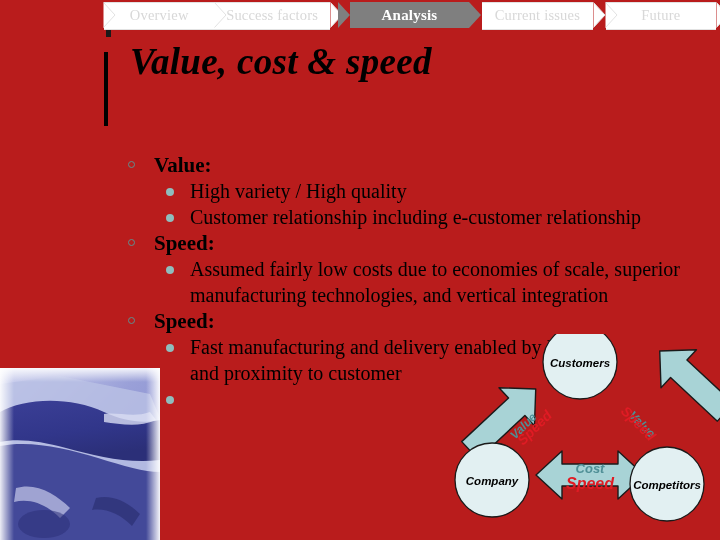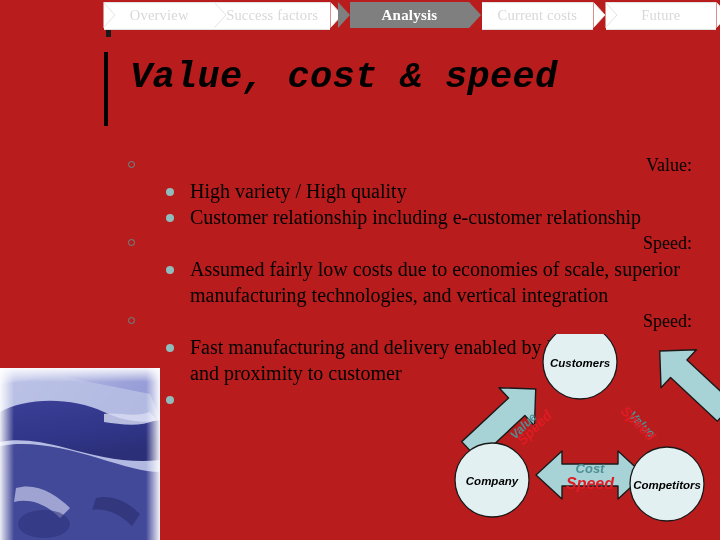--- a/index.html
+++ b/index.html
@@ -140,46 +140,45 @@
     position: absolute;
     left: 104px;
     top: 52px;
     width: 4px;
     height: 74px;
     background: #000000;
   }
   #title {
     position: absolute;
     left: 130px;
-    top: 56px;
-    font-family: Liberation Mono, monospace;
+    top: 40px;
+    font-family: Liberation Serif, serif;
     font-style: italic;
     font-weight: bold;
     font-size: 37px;
     color: #000000;
     white-space: nowrap;
     letter-spacing: 0.3px;
   }
 
   
   #content {
     position: absolute;
     left: 126px;
     top: 152px;
     width: 566px;
   }
   .lvl1 {
     position: relative;
     padding-left: 28px;
-    font-size: 18px;
-    font-weight: normal;
+    font-size: 21px;
+    font-weight: bold;
     color: #000000;
     line-height: 26px;
     margin-bottom: 0;
-    text-align: right;
   }
   .lvl1 > .bullet1 {
     position: absolute;
     left: 2px;
     top: 9px;
     width: 7px;
     height: 7px;
     border: 1.6px solid #5f8f8f;
     border-radius: 50%;
     box-sizing: border-box;
@@ -295,21 +294,21 @@
         <path d="M0 0 L12 13 L0 26 Z" fill="#7f7f7f"></path>
       </svg>
       <span class="tab-label">Analysis</span>
     </div>
 
     <div class="tab inactive" style="width:112px;margin-left:13px;">
       <span class="chev-body"></span>
       <svg class="chev-right" viewBox="0 0 13 26">
         <path d="M0.5 0.5 L12 13 L0.5 25.5" fill="#ffffff" stroke="#e2e2e2" stroke-width="1"></path>
       </svg>
-      <span class="tab-label">Current costs</span>
+      <span class="tab-label">Current issues</span>
     </div>
 
     <div class="tab inactive" style="width:112px;margin-left:13px;">
       <span class="chev-body"></span>
       <svg class="chev-left" viewBox="0 0 13 26">
         <path d="M0.5 0.5 L12 13 L0.5 25.5" fill="#ffffff" stroke="#e2e2e2" stroke-width="1"></path>
       </svg>
       <svg class="chev-right" viewBox="0 0 13 26">
         <path d="M0.5 0.5 L12 13 L0.5 25.5" fill="#ffffff" stroke="#e2e2e2" stroke-width="1"></path>
       </svg>

